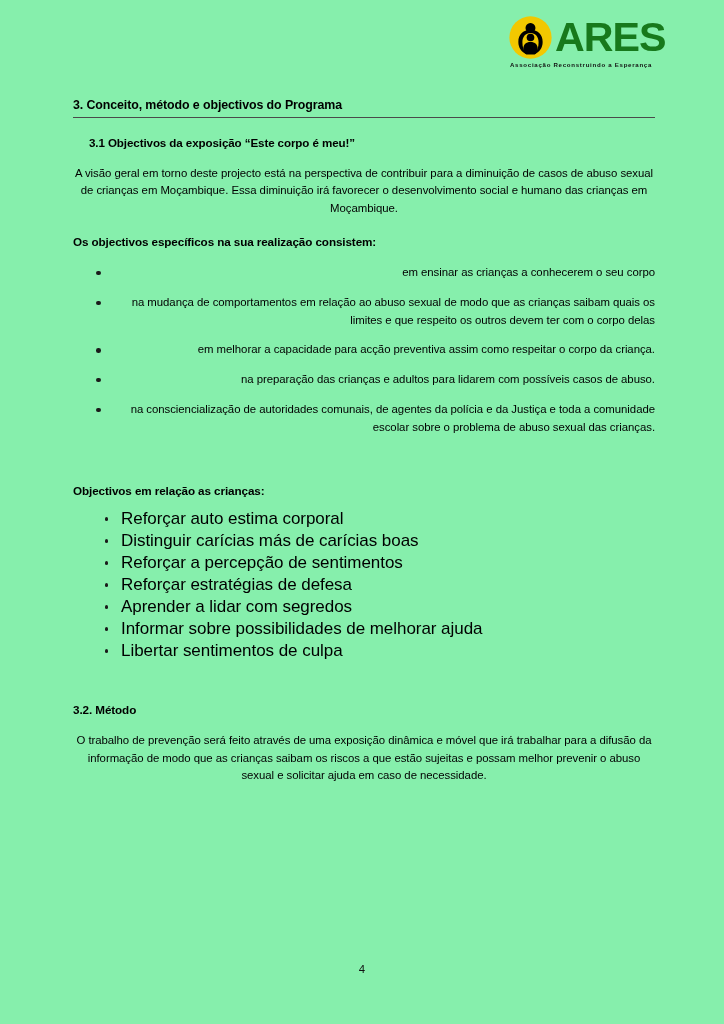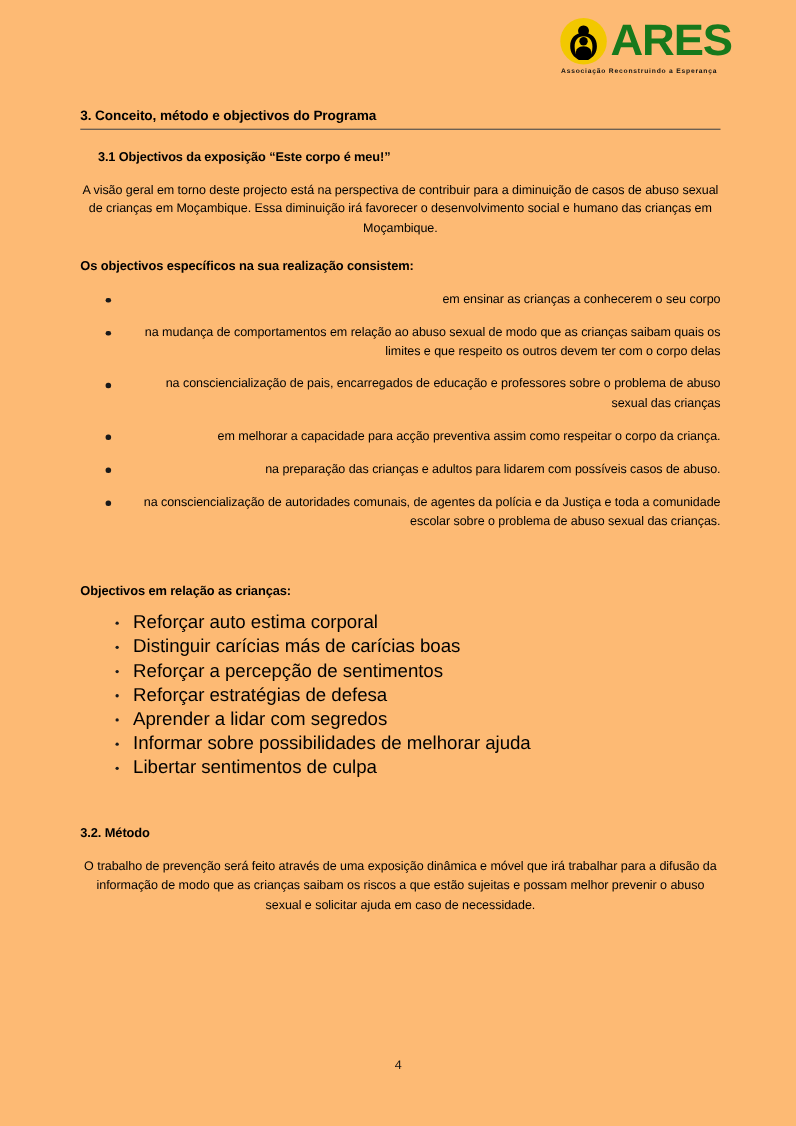--- a/index.html
+++ b/index.html
@@ -5,21 +5,21 @@
 <style>
   html, body {
     margin: 0;
     padding: 0;
     background: #ffffff;
   }
   .page {
     position: relative;
     width: 724px;
     height: 1024px;
-    background: #fdba74;
+    background: #86efac;
     font-family: "Liberation Sans", sans-serif;
     color: #000000;
     overflow: hidden;
     box-sizing: border-box;
   }
 
   
   .logo-block {
     position: absolute;
     top: 14px;
@@ -219,21 +219,20 @@
     <h2 class="h2">3.1 Objectivos da exposição “Este corpo é meu!”</h2>
 
 
     <p class="body">A visão geral em torno deste projecto está na perspectiva de contribuir para a diminuição de casos de abuso sexual de crianças em Moçambique. Essa diminuição irá favorecer o desenvolvimento social e humano das crianças em Moçambique.</p>
 
     <h3 class="h-bold-run">Os objectivos específicos na sua realização consistem:</h3>
 
     <ul class="b1">
       <li>em ensinar as crianças a conhecerem o seu corpo</li>
       <li>na mudança de comportamentos em relação ao abuso sexual de modo que as crianças saibam quais os limites e que respeito os outros devem ter com o corpo delas</li>
-      <li>na consciencialização de pais, encarregados de educação e professores sobre o problema de abuso sexual das crianças</li>
       <li>em melhorar a capacidade para acção preventiva assim como respeitar o corpo da criança.</li>
       <li>na preparação das crianças e adultos para lidarem com possíveis casos de abuso.</li>
       <li>na consciencialização de autoridades comunais, de agentes da polícia e da Justiça e toda a comunidade escolar sobre o problema de abuso sexual das crianças.</li>
     </ul>
 
     <div class="spacer-lg"></div>
 
     <h3 class="h-bold-run">Objectivos em relação as crianças:</h3>
 
     <ul class="b2">

